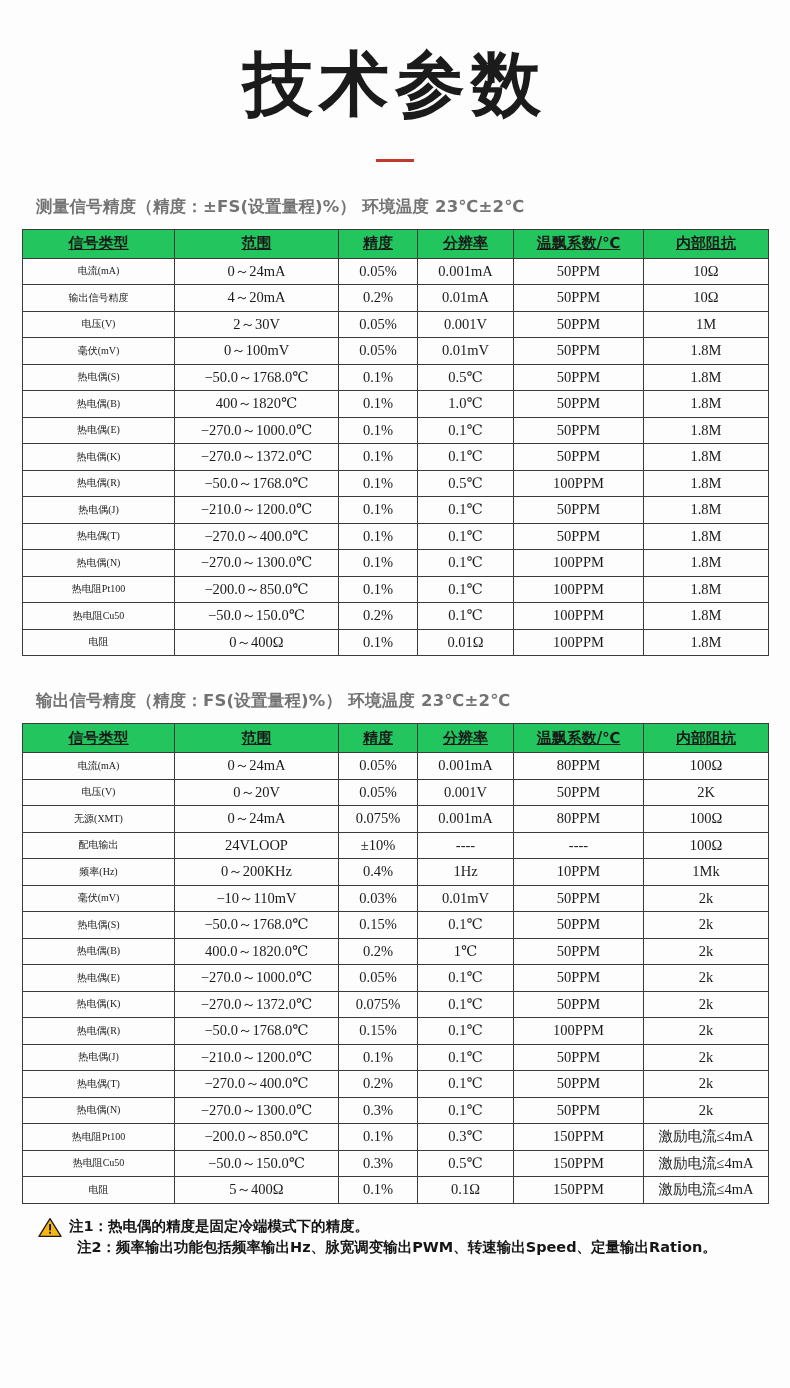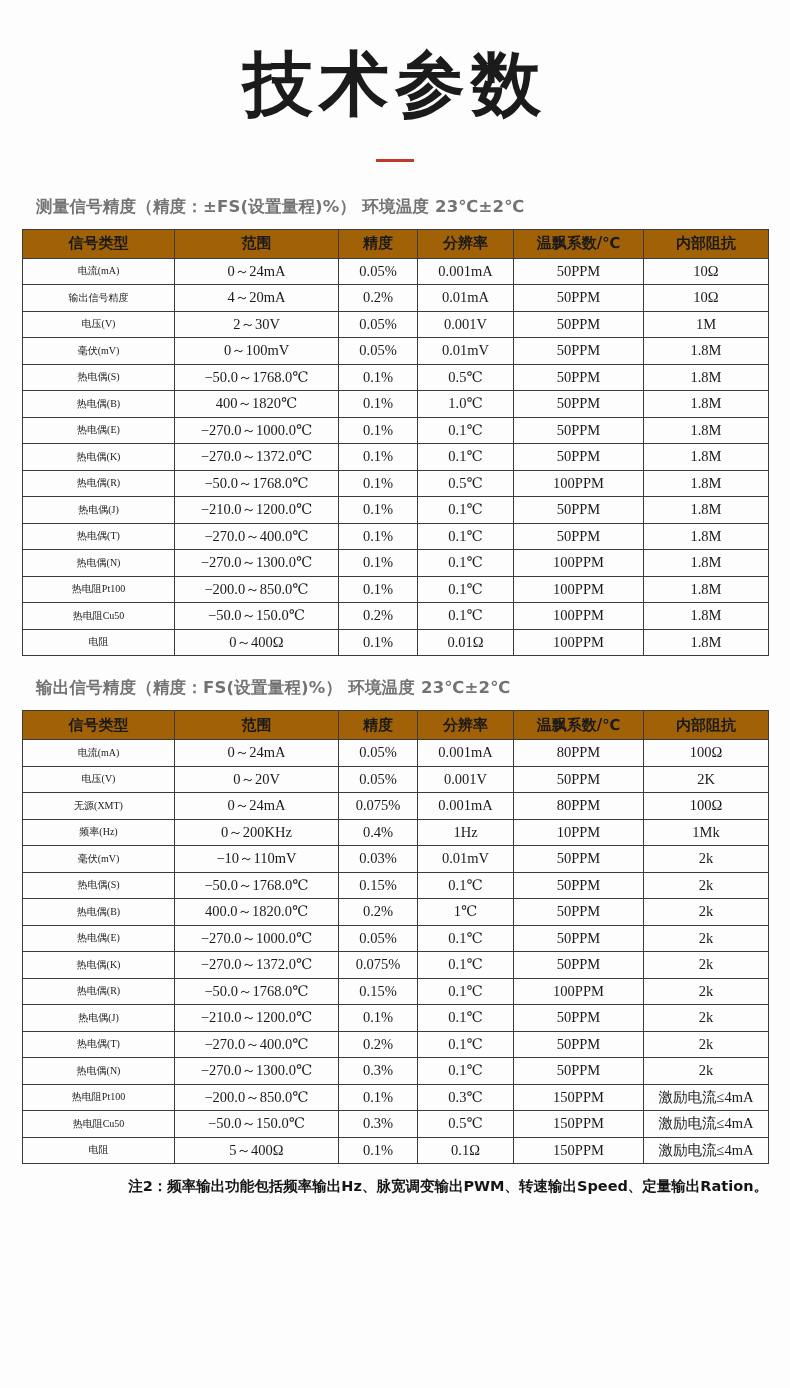--- a/index.html
+++ b/index.html
@@ -34,42 +34,43 @@
     margin: 34px auto 0 auto;
   }
   .section-heading {
     font-family: "DejaVu Sans", "Liberation Sans", sans-serif;
     font-weight: bold;
     font-size: 16.5px;
     color: #737373;
     margin: 34px 0 11px 14px;
     letter-spacing: 0.2px;
   }
-  .section-heading.second { margin-top: 21px; }
+  .section-heading.second { margin-top: 34px; }
   table {
     border-collapse: collapse;
     width: 746px;
     margin: 0 auto;
     table-layout: fixed;
   }
   table td, table th {
     border: 1px solid #3b3b3b;
     text-align: center;
     font-size: 14.5px;
     height: 26.5px;
     padding: 1px 2px;
     white-space: nowrap;
     font-family: "Liberation Serif", "DejaVu Serif", serif;
   }
   thead th {
-    background: #a16207;
+    background: #22c55e;
     font-family: "DejaVu Sans", "Liberation Sans", sans-serif;
     font-weight: bold;
     font-size: 15px;
     height: 29px;
+    text-decoration: underline;
   }
   tbody td:first-child {
     font-size: 10px;
   }
   col.c0 { width: 152px; }
   col.c1 { width: 164px; }
   col.c2 { width: 79px; }
   col.c3 { width: 96px; }
   col.c4 { width: 130px; }
   col.c5 { width: 125px; }
@@ -79,21 +80,21 @@
   }
   .note-row {
     display: flex;
     align-items: flex-start;
     font-family: "DejaVu Sans", "Liberation Sans", sans-serif;
     font-size: 14.5px;
     font-weight: bold;
     color: #151515;
     line-height: 1.5;
   }
-  .note-row.second { padding-left: 39px; justify-content: flex-end; }
+  .note-row.second { padding-left: 39px; }
   .warn-icon {
     width: 24px;
     height: 21px;
     margin-right: 7px;
     flex: 0 0 auto;
     position: relative;
     top: 1px;
   }
   .note-text { white-space: nowrap; }
 </style>
@@ -290,20 +291,28 @@
         </tr>
       <tr>
           <td>无源(XMT)</td>
           <td>0～24mA</td>
           <td>0.075%</td>
           <td>0.001mA</td>
           <td>80PPM</td>
           <td>100Ω</td>
         </tr>
       <tr>
+          <td>配电输出</td>
+          <td>24VLOOP</td>
+          <td>±10%</td>
+          <td>----</td>
+          <td>----</td>
+          <td>100Ω</td>
+        </tr>
+      <tr>
           <td>频率(Hz)</td>
           <td>0～200KHz</td>
           <td>0.4%</td>
           <td>1Hz</td>
           <td>10PPM</td>
           <td>1Mk</td>
         </tr>
       <tr>
           <td>毫伏(mV)</td>
           <td>−10～110mV</td>
@@ -397,18 +406,28 @@
           <td>5～400Ω</td>
           <td>0.1%</td>
           <td>0.1Ω</td>
           <td>150PPM</td>
           <td>激励电流≤4mA</td>
         </tr>
     </tbody>
   </table>
 
   <div class="notes">
+    <div class="note-row">
+      <span class="warn-icon">
+        <svg viewBox="0 0 24 21" width="24" height="21" xmlns="http://www.w3.org/2000/svg">
+          <path d="M12 1.6 L23 19.4 H1 Z" fill="#f5b517" stroke="#1a1a1a" stroke-width="1.3" stroke-linejoin="round"></path>
+          <rect x="11.1" y="7" width="1.9" height="6.4" fill="#1a1a1a"></rect>
+          <rect x="11.1" y="14.8" width="1.9" height="1.9" fill="#1a1a1a"></rect>
+        </svg>
+      </span>
+      <span class="note-text">注1：热电偶的精度是固定冷端模式下的精度。</span>
+    </div>
     <div class="note-row second">
       <span class="note-text">注2：频率输出功能包括频率输出Hz、脉宽调变输出PWM、转速输出Speed、定量输出Ration。</span>
     </div>
   </div>
 
 </div>
 
 </body></html>

